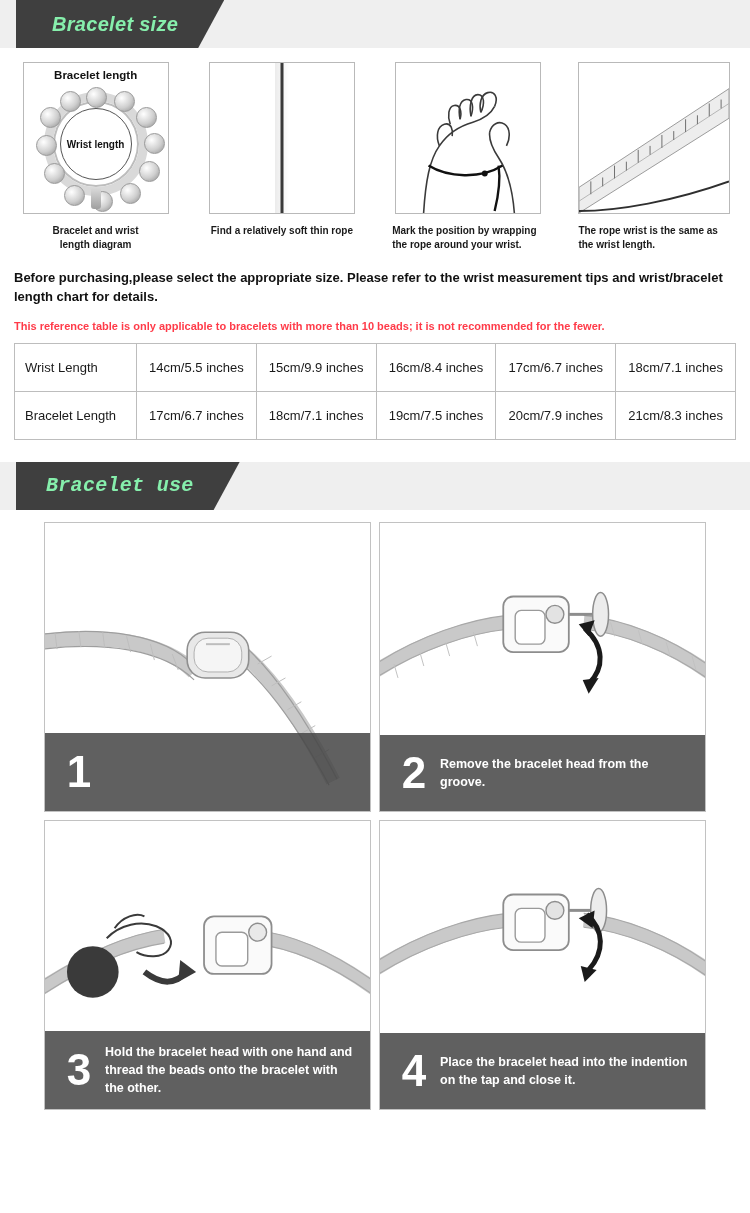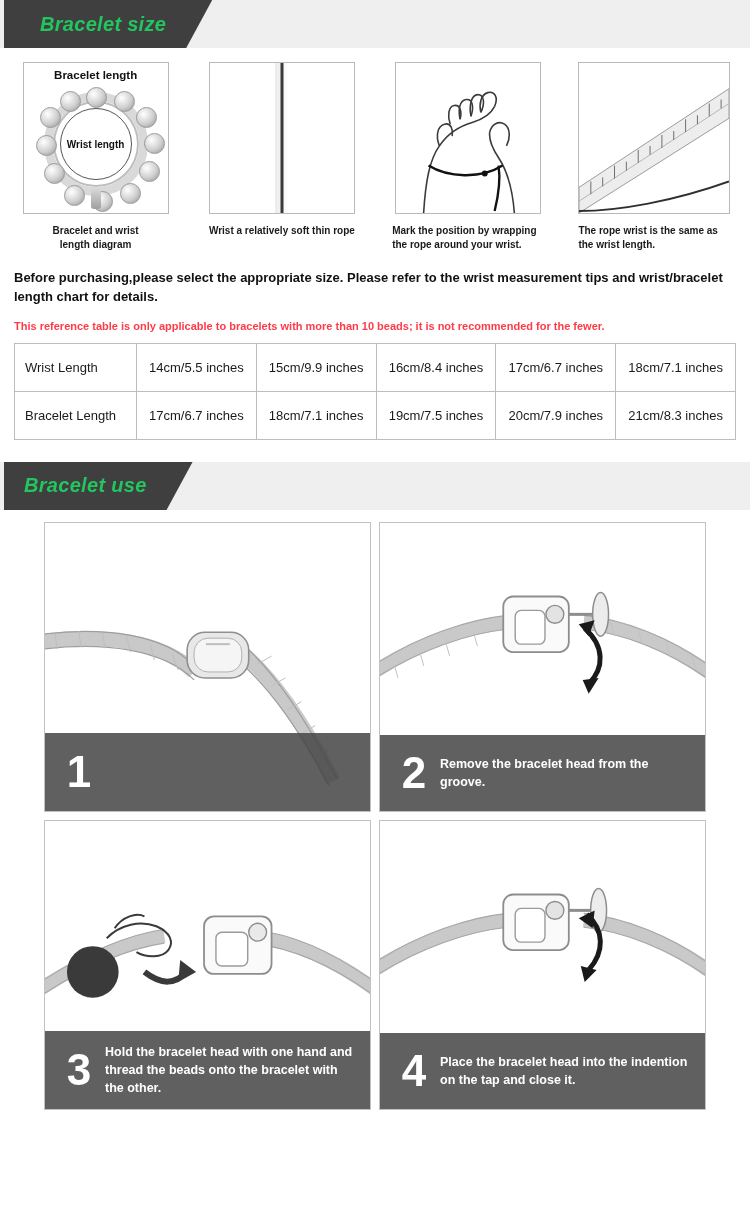--- a/index.html
+++ b/index.html
@@ -14,35 +14,35 @@
   
   .banner-wrap {
     position: relative;
     background: #efefef;
     height: 48px;
     width: 750px;
     overflow: hidden;
   }
   .banner-tab {
     position: absolute;
-    left: 4px; top: 0;
+    left: 16px; top: 0;
     height: 48px;
     background: #3f3f3f;
-    color: #22c55e;
+    color: #86efac;
     font-size: 20px;
     font-weight: bold;
     font-style: italic;
     letter-spacing: .3px;
     display: flex;
     align-items: center;
     padding-left: 36px;
     padding-right: 46px;
     clip-path: polygon(0 0, 100% 0, calc(100% - 26px) 100%, 0 100%);
   }
-  .banner-wrap.second .banner-tab { padding-left: 20px; }
+  .banner-wrap.second .banner-tab { padding-left: 30px; font-family: Liberation Mono, monospace; }
 
   
   .measure-row {
     display: flex;
     padding: 14px 4px 0 4px;
     gap: 3px;
     align-items: flex-start;
   }
   .measure-cell {
     width: 184px;
@@ -258,21 +258,21 @@
         <div class="charm"></div>
       </div>
       <div class="measure-caption">Bracelet and wrist<br>length diagram</div>
     </div>
 
     <div class="measure-cell">
       <div class="measure-box">
         <div class="rope-shadow"></div>
         <div class="rope-line"></div>
       </div>
-      <div class="measure-caption">Wrist a relatively soft thin rope</div>
+      <div class="measure-caption">Find a relatively soft thin rope</div>
     </div>
 
     <div class="measure-cell">
       <div class="measure-box">
         <svg class="hand-svg" viewBox="0 0 146 152">
           <g fill="none" stroke="#3a3a3a" stroke-width="1.6">
             <path d="M28 152 C30 120, 34 98, 44 84 C52 72, 64 64, 78 60 C88 57, 96 52, 100 44"></path>
             <path d="M100 44 C104 35, 100 28, 93 30 C86 32, 84 42, 86 50"></path>
             <path d="M86 50 C90 42, 90 32, 83 32 C76 32, 74 44, 76 54"></path>
             <path d="M76 54 C79 45, 78 36, 71 37 C64 38, 63 48, 65 57"></path>

